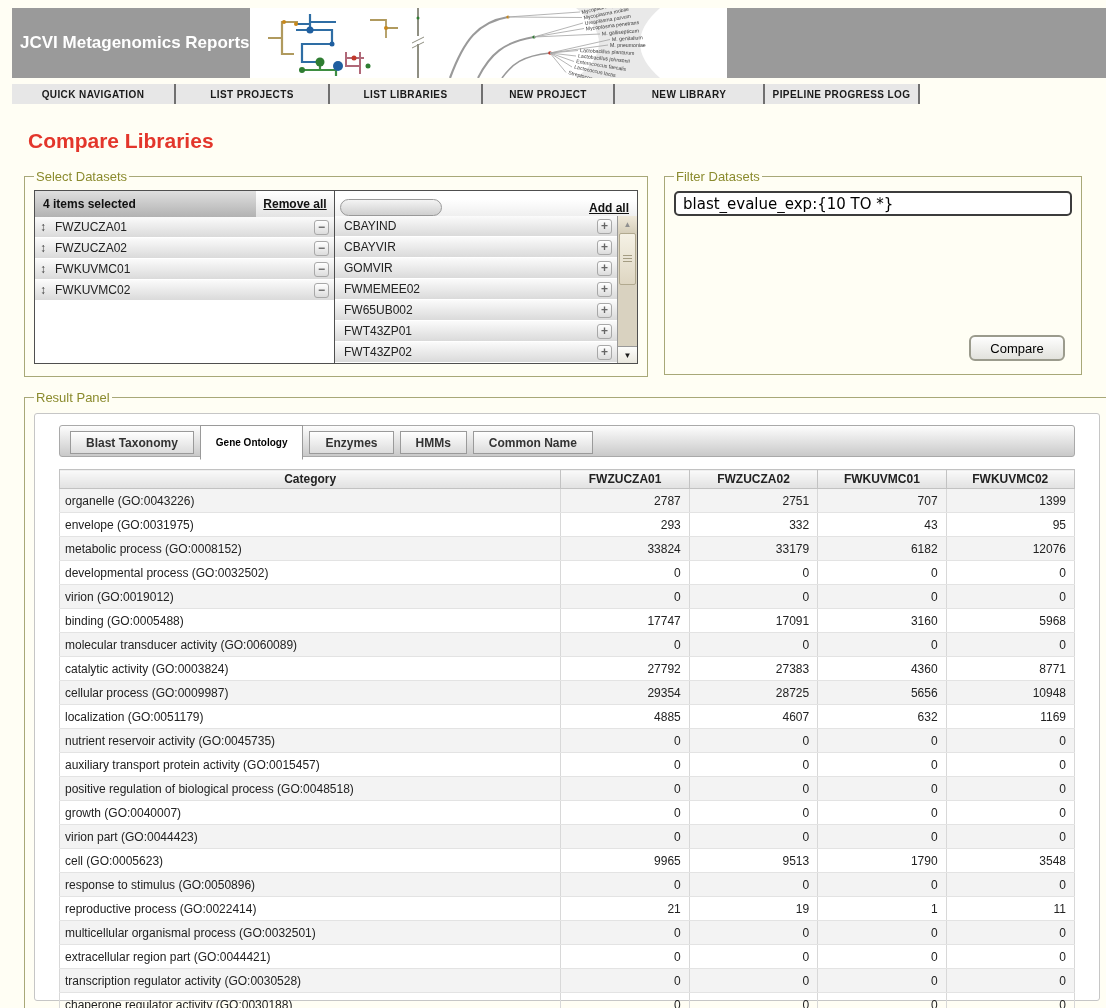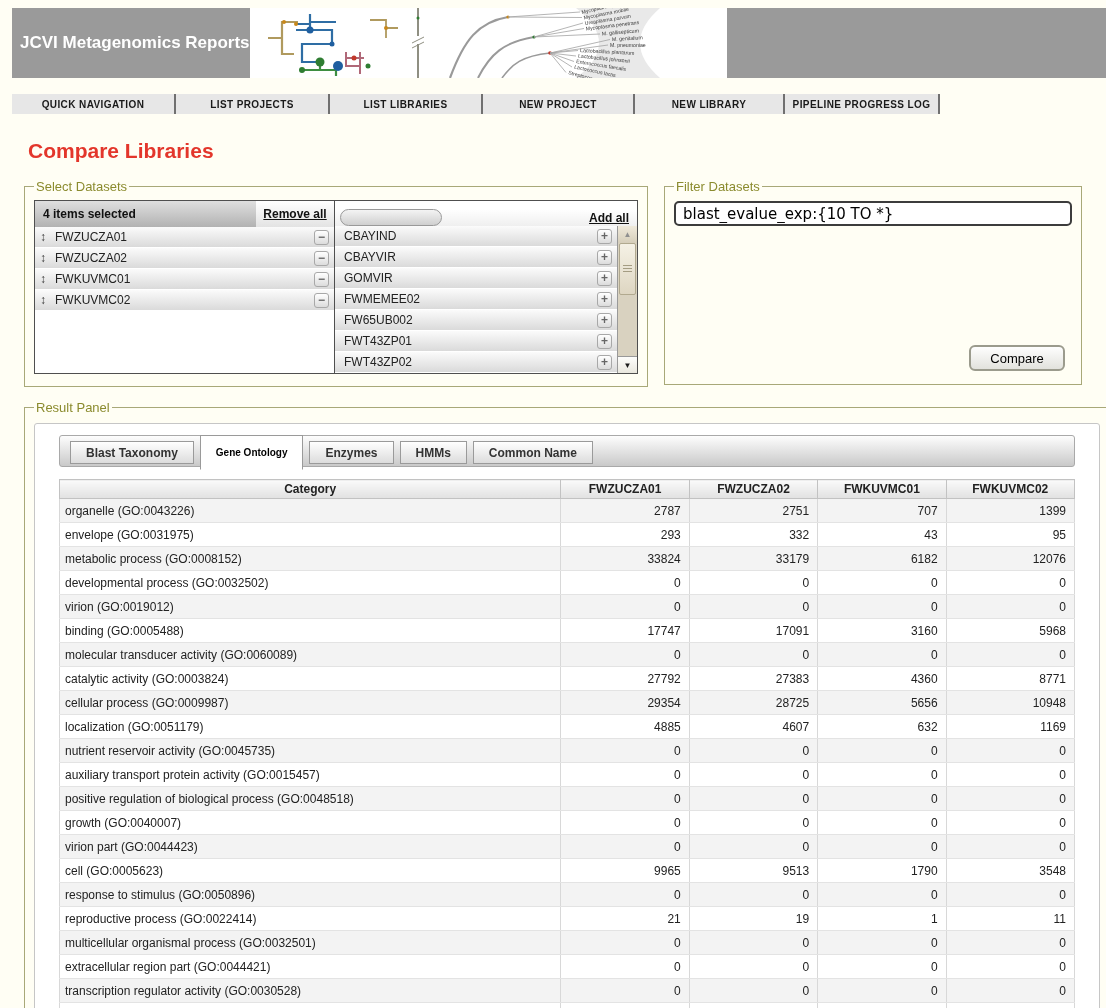--- a/index.html
+++ b/index.html
@@ -16,31 +16,31 @@
   .brand {
     width:238px; background:#9a9a9a; color:#fff;
     font-size:17px; font-weight:bold;
     display:flex; align-items:center; padding-left:8px;
   }
   .tree-block { width:477px; background:#ffffff; position:relative; overflow:hidden; }
   .tree-block svg { display:block; }
   .header-right { flex:1; background:#9a9a9a; }
 
   
-  .nav { margin-left:12px; margin-top:16px; display:flex; height:20px; }
+  .nav { margin-left:12px; margin-top:6px; display:flex; height:20px; }
   .nav-item {
     background:#e7e7e7; border-right:2px solid #707070;
     display:flex; align-items:center; justify-content:center;
     font-size:10px; font-weight:bold; color:#1a1a1a; letter-spacing:0.4px;
     cursor:pointer; white-space:nowrap;
   }
   .nav-item:nth-child(1){ width:164px; }
   .nav-item:nth-child(2){ width:154px; }
   .nav-item:nth-child(3){ width:153px; }
-  .nav-item:nth-child(4){ width:152px; }
+  .nav-item:nth-child(4){ width:132px; }
   .nav-item:nth-child(5){ width:150px; }
   .nav-item:nth-child(6){ width:155px; }
 
   
   h1.page-title {
     color:#e3362b; font-size:21px; font-weight:bold;
     margin:25px 0 16px 28px;
   }
 
   

